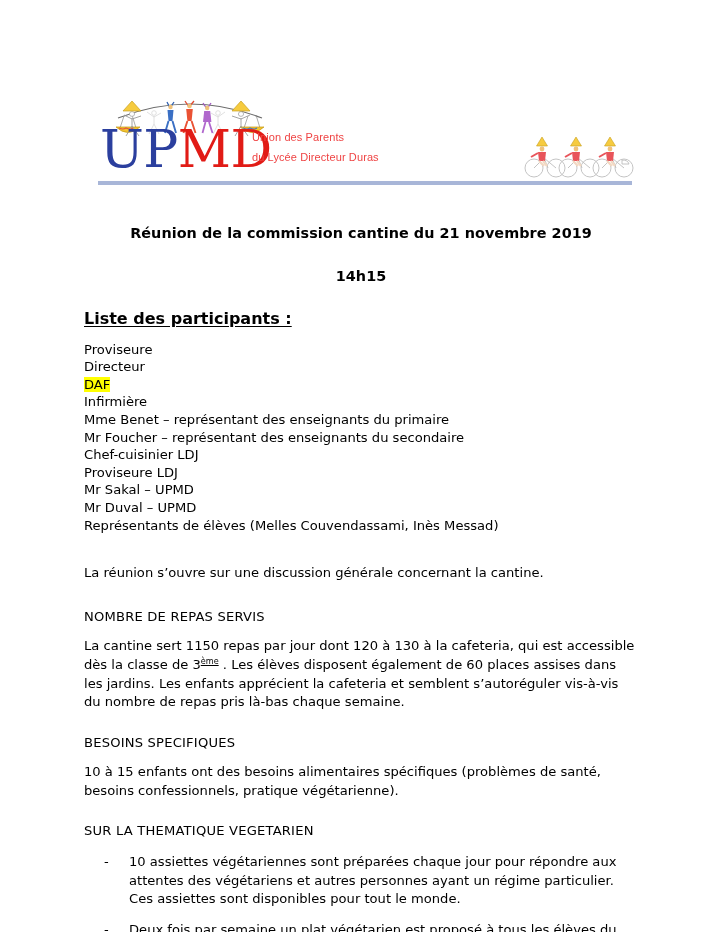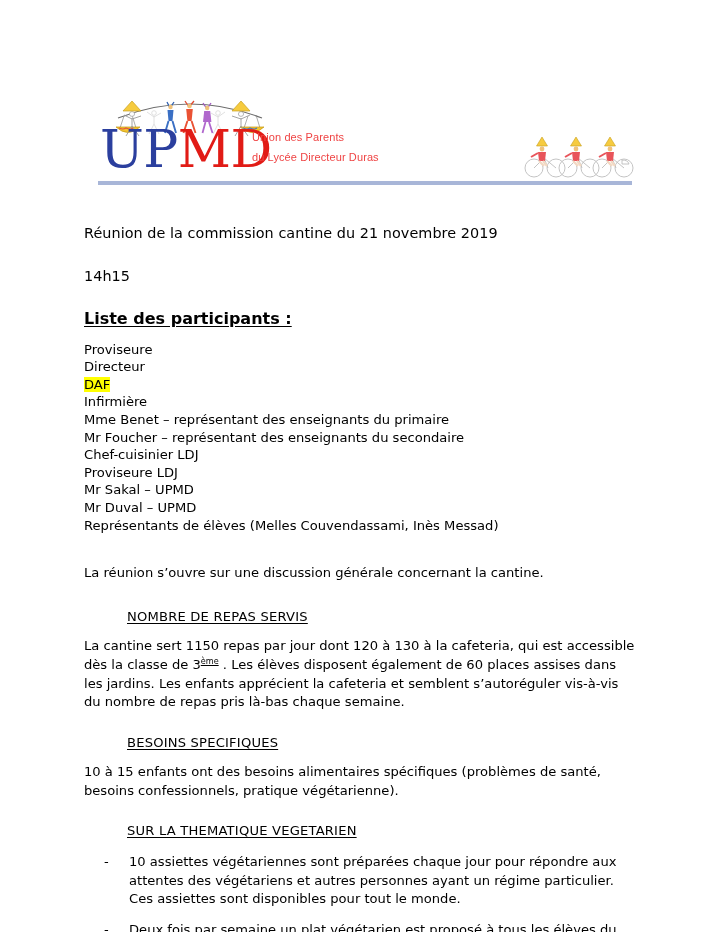--- a/index.html
+++ b/index.html
@@ -100,21 +100,22 @@
   .doc {
     position: absolute;
     left: 84px;
     top: 222px;
     width: 554px;
     font-size: 13.1px;
     line-height: 17.6px;
   }
 
   .title {
-    font-weight: normal;
+    text-align: center;
+    font-weight: bold;
     font-size: 14.4px;
     line-height: 23px;
     letter-spacing: 0.05px;
   }
   .title .line2 { display: block; margin-top: 20px; }
 
   .subhead {
     margin-top: 22px;
     font-weight: bold;
     text-decoration: underline;
@@ -134,24 +135,22 @@
   }
 
   .para {
     margin-top: 15px;
     text-align: left;
   }
   .para.gap-lg { margin-top: 30px; }
 
   .section-title {
     margin-top: 26px;
-    text-decoration: underline;
     text-underline-offset: 2px;
     letter-spacing: 0.2px;
-    margin-left: 43px;
   }
   .section-title.tight { margin-top: 22px; }
 
   .body-para {
     margin-top: 12px;
     line-height: 18.6px;
   }
 
   sup.sup-u {
     font-size: 0.62em;

